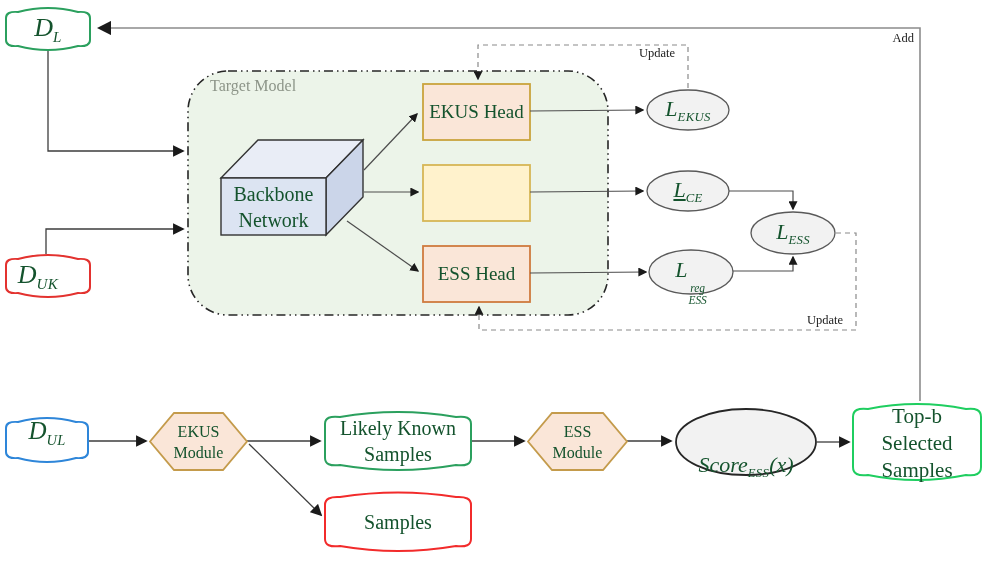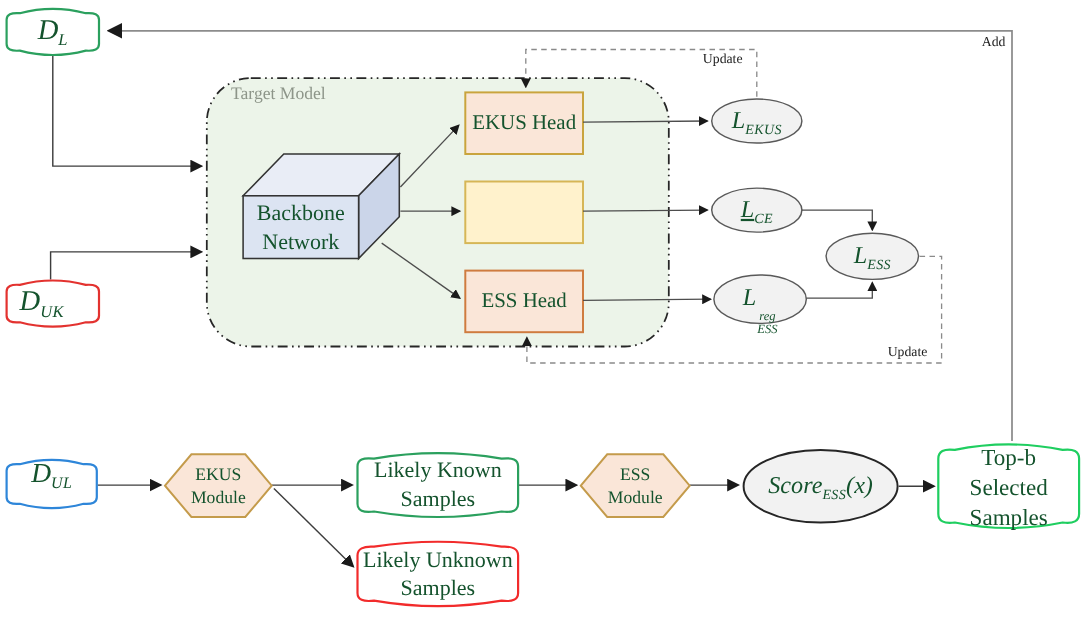--- a/index.html
+++ b/index.html
@@ -144,26 +144,25 @@
   </div>
 
   <div class="lbl" style="left:325px;top:412px;width:146px;height:58px;font-size:20px;line-height:26px;">
     <span>
         <span class="line">Likely Known</span>
         <span class="line">Samples</span>
       </span>
   </div>
   <div class="lbl" style="left:325px;top:493px;width:146px;height:58px;font-size:20px;line-height:26px;">
     <span>
-        <span class="line">Likely Unknown</span>
         <span class="line">Samples</span>
       </span>
   </div>
 
-  <div class="lbl math" style="left:676px;top:409px;width:140px;height:66px;font-size:22px;">
+  <div class="lbl math" style="left:676px;top:433px;width:140px;height:66px;font-size:22px;">
     <span><span>Score</span><sub>ESS</sub><span>(x)</span></span>
   </div>
 
   <div class="lbl" style="left:853px;top:401px;width:128px;height:84px;font-size:21px;line-height:27px;">
     <span>
         <span class="line">Top-b</span>
         <span class="line">Selected</span>
         <span class="line">Samples</span>
       </span>
   </div>

